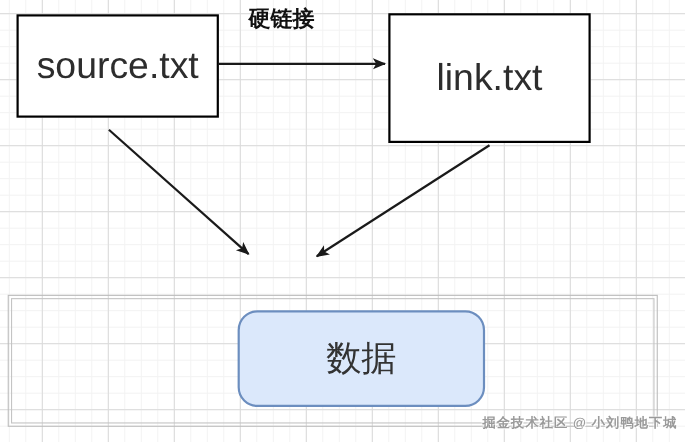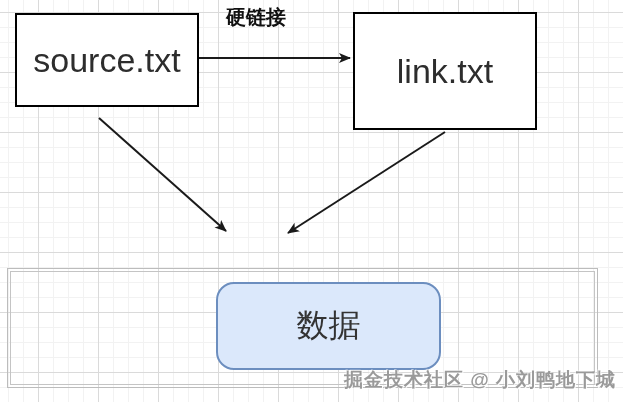--- a/index.html
+++ b/index.html
@@ -81,21 +81,21 @@
     justify-content: center;
     font-size: 32px;
     color: #333333;
     box-sizing: border-box;
     margin-left: 21px;
   }
   .watermark {
     position: absolute;
     right: 7px;
     bottom: 9px;
-    font-size: 19px;
+    font-size: 12px;
     font-weight: 700;
     color: #9a9a9a;
     text-shadow: 1px 1px 0 rgba(255,255,255,0.95), -1px -1px 0 rgba(255,255,255,0.55);
     letter-spacing: 1px;
     white-space: nowrap;
   }
 </style>
 </head>
 <body>
 

